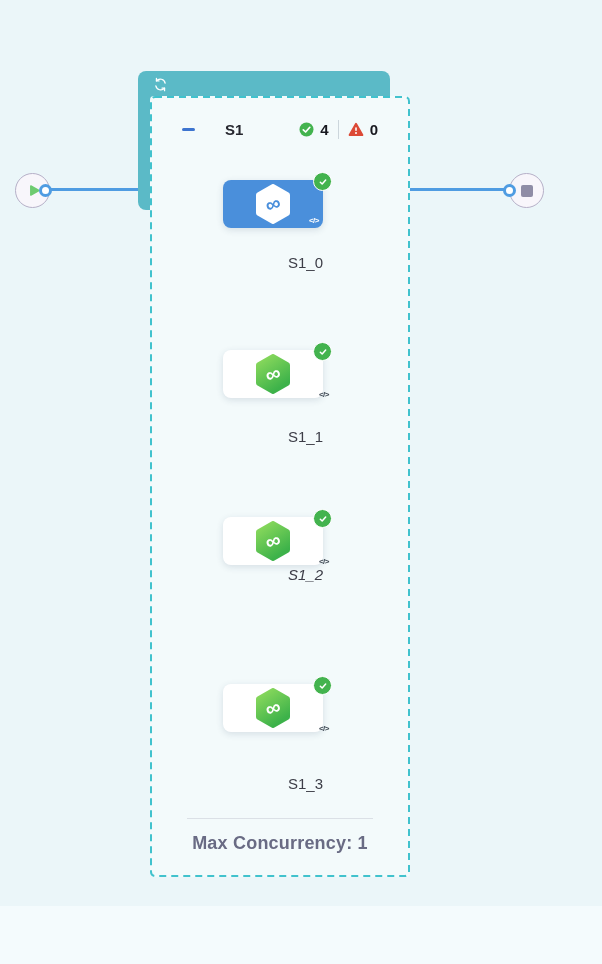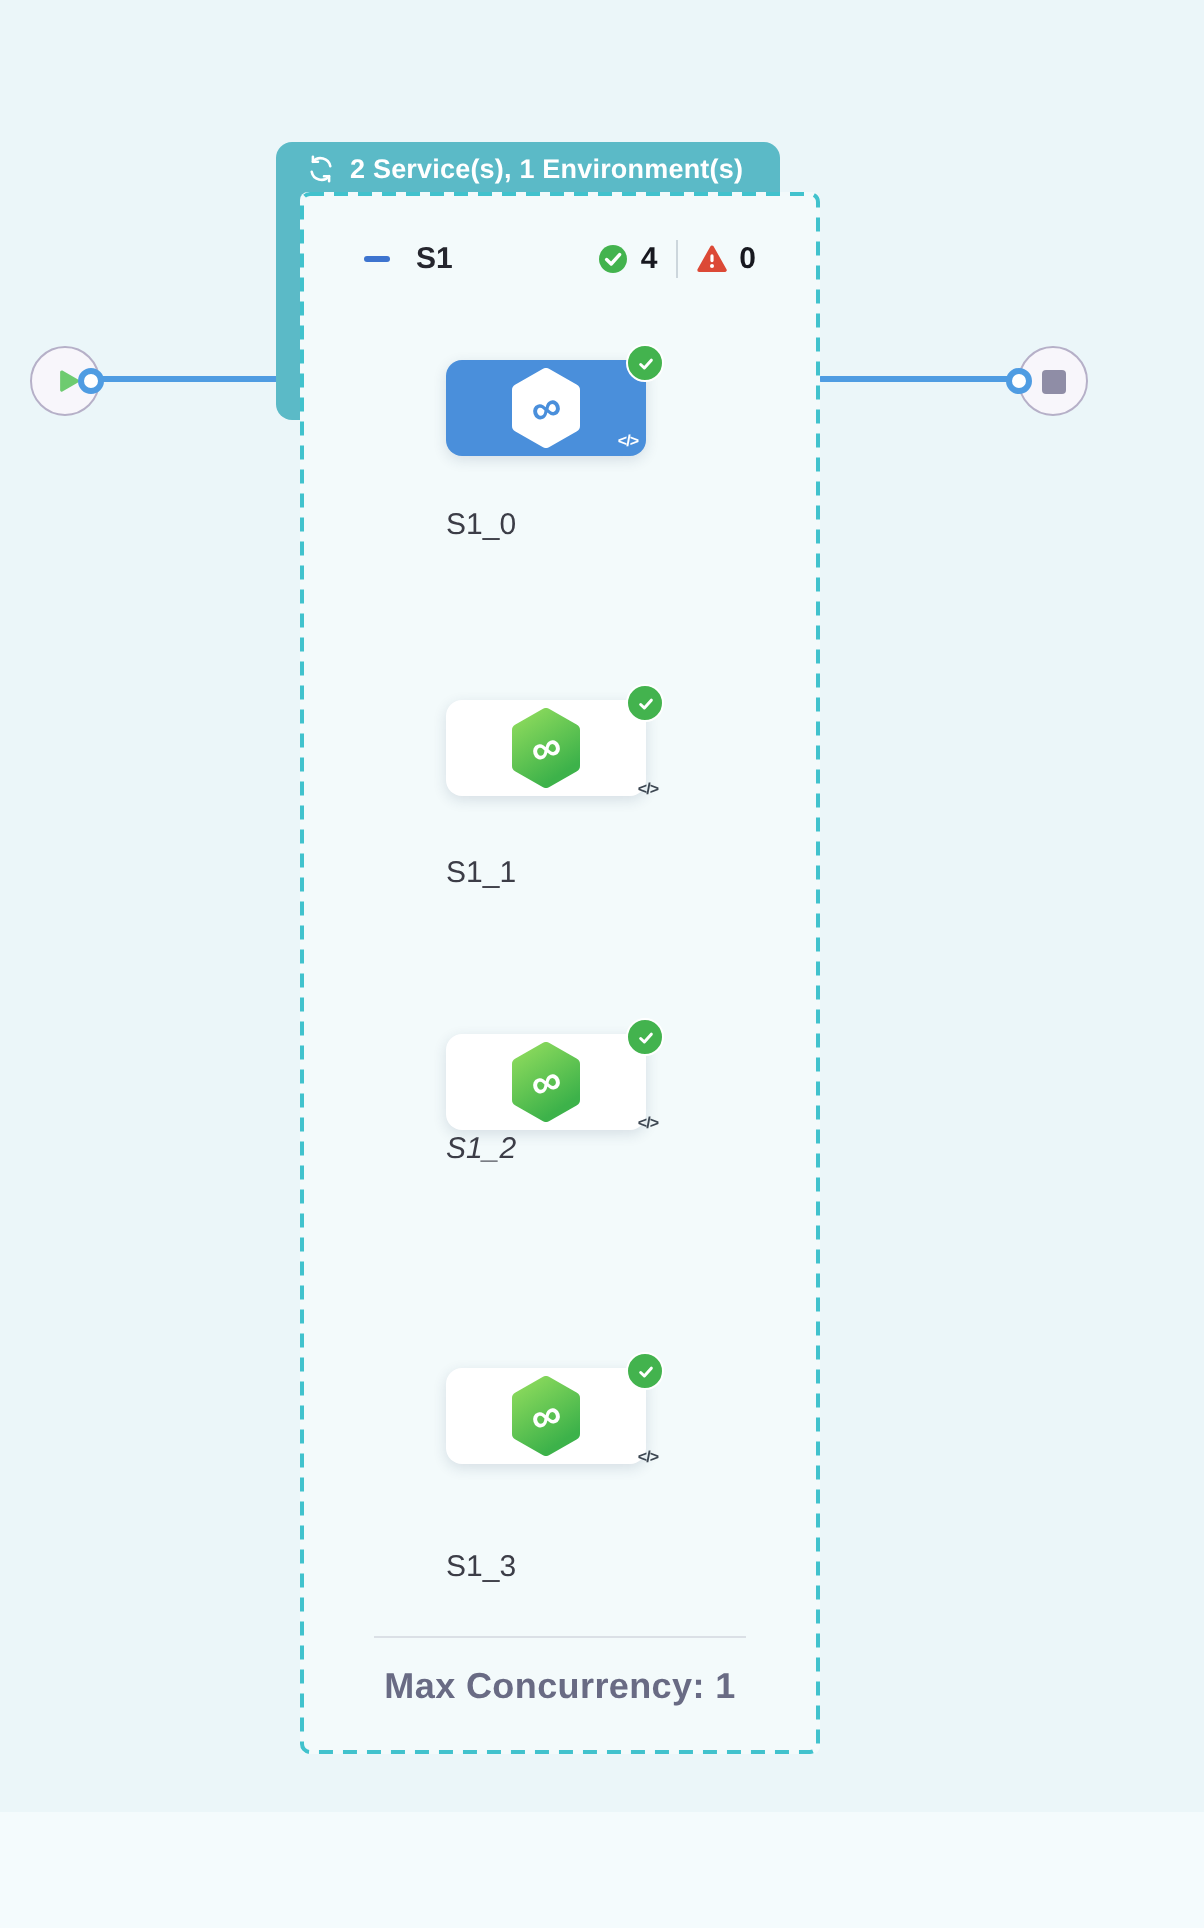--- a/index.html
+++ b/index.html
@@ -36,21 +36,21 @@
     font-size:13.5px; font-weight:700; letter-spacing:.1px; cursor:pointer; }
 
   
   .container { position:absolute; left:150px; top:96px; width:260px; height:781px;
     background:#f3fafb; z-index:3; border-radius:4px; }
   .dash-border { position:absolute; left:0; top:0; pointer-events:none; }
 
   
   .group-header { position:absolute; left:32px; top:22px; width:196px; height:22px;
     display:flex; align-items:center; justify-content:space-between; }
-  .gh-left { display:flex; align-items:center; gap:13px; }
+  .gh-left { display:flex; align-items:center; gap:30px; }
   .minus-icon { width:13px; height:3px; background:#3d74cf; border-radius:2px; cursor:pointer; }
   .group-name { font-size:15px; font-weight:700; color:#25262e; }
   .gh-right { display:flex; align-items:center; gap:6px; }
   .count-num { font-size:15px; font-weight:700; color:#17181f; }
   .count-sep { width:1px; height:19px; background:#ccd6dc; margin:0 3px; }
 
   
   .card { position:absolute; left:73px; width:100px; height:48px; border-radius:8px;
     display:flex; align-items:center; justify-content:center;
     box-shadow:0 2px 7px rgba(35,60,90,.14); cursor:pointer; }
@@ -58,21 +58,21 @@
   .card-blue  { background:#4a8fdb; }
   .card-0 { top:84px; } .card-1 { top:254px; } .card-2 { top:421px; } .card-3 { top:588px; }
   .check-badge { position:absolute; top:-8px; right:-9px; width:17px; height:17px;
     border-radius:50%; background:#43b34e; border:1.5px solid #fff; box-sizing:content-box;
     display:flex; align-items:center; justify-content:center; }
   .code-chip { position:absolute; right:-6px; bottom:-1px; font-size:8px; font-weight:700;
     letter-spacing:-0.5px; }
   .code-dark { color:#3d4752; }
   .code-light { color:#ffffff; right:4px; bottom:3px; }
 
-  .node-label { position:absolute; left:73px; width:100px; text-align:left;
+  .node-label { position:absolute; left:73px; width:100px; text-align:right;
     font-size:15px; font-weight:500; color:#3c3d47; }
   .label-0 { top:158px; } .label-1 { top:332px; } .label-2 { top:470px;font-style:italic; } .label-3 { top:679px; }
 
   .footer-divider { position:absolute; left:37px; top:722px; width:186px; height:1px;
     background:#dbe0e6; }
   .footer-text { position:absolute; left:0; top:737px; width:260px; text-align:center;
     font-size:18px; font-weight:700; color:#696b84; letter-spacing:.2px; }
 </style>
 </head>
 <body>
@@ -97,21 +97,20 @@
 
   <div class="group-rect"></div>
 
   <div class="badge-row">
     <svg width="15" height="15" viewBox="0 0 20 20" fill="none" stroke="#ffffff" stroke-width="1.7" stroke-linecap="round" stroke-linejoin="round">
       <path d="M16.2 8.2 A6.6 6.6 0 0 0 4.6 5.2"></path>
       <path d="M3.8 11.8 A6.6 6.6 0 0 0 15.4 14.8"></path>
       <path d="M4.6 1.8 v3.4 h3.4"></path>
       <path d="M15.4 18.2 v-3.4 h-3.4"></path>
     </svg>
-    <span>2 Service(s), 1 Environment(s)</span>
   </div>
 
   <div class="container">
     <svg class="dash-border" width="260" height="781">
       <rect x="1" y="1" width="258" height="779" rx="4" fill="none" stroke="#41c2cd" stroke-width="2" stroke-dasharray="7 5"></rect>
     </svg>
 
     <div class="group-header">
       <div class="gh-left">
         <div class="minus-icon"></div>

